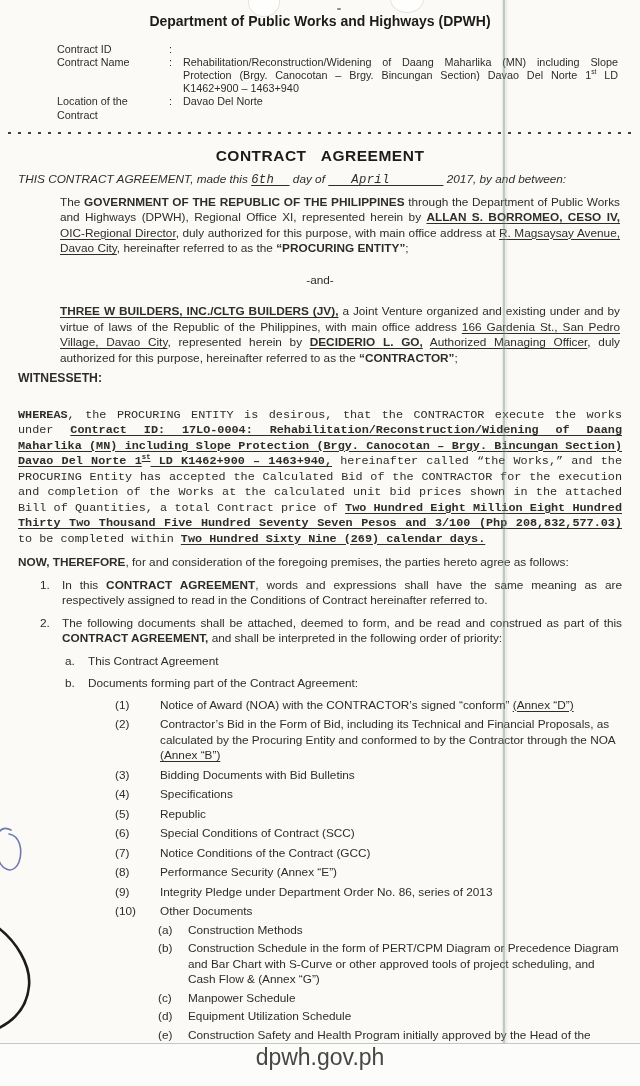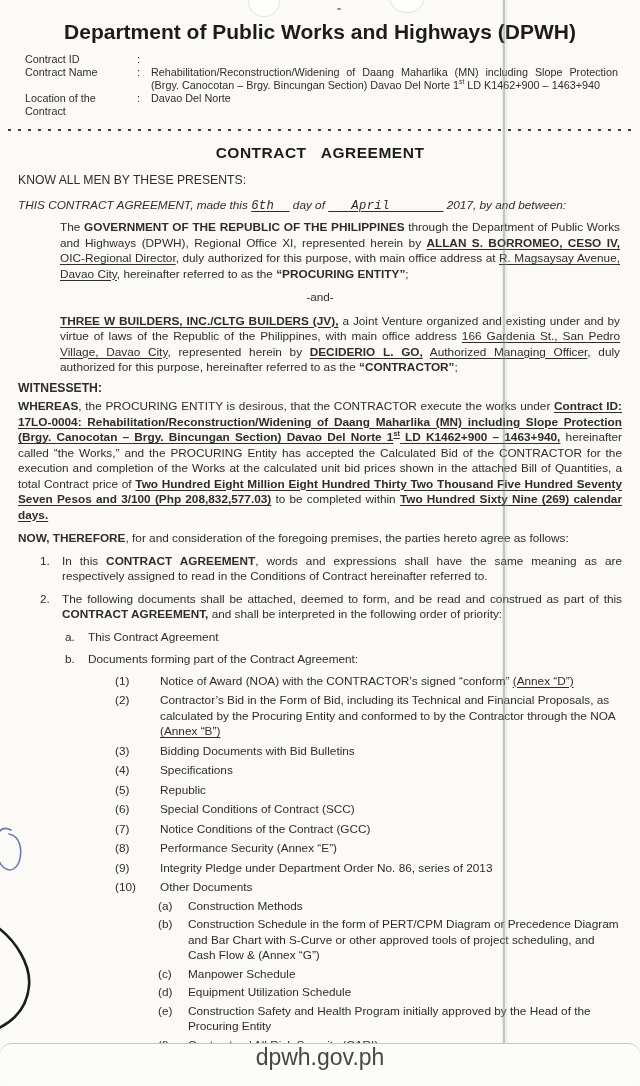--- a/index.html
+++ b/index.html
@@ -14,43 +14,43 @@
     background:rgba(110,120,121,0.40);
     box-shadow:2px 0 2px rgba(185,198,198,0.35),-1px 0 1px rgba(165,175,175,0.22);}
   .hole{position:absolute;background:#fefefd;border:1px solid #e6e4df;border-radius:50%;}
   .hole-1{left:248px;top:-13px;width:30px;height:28px;}
   .hole-2{left:390px;top:-15px;width:32px;height:26px;}
   .speck{position:absolute;left:337px;top:8px;width:4px;height:2px;background:#8f8d88;border-radius:1px;}
   .pen{position:absolute;pointer-events:none;}
   .pen-blue{left:-5px;top:822px;}
   .pen-black{left:-9px;top:920px;}
 
-  .dept-title{margin:0;padding-top:24px;text-align:center;
-    font-size:21px;font-weight:700;color:#1d1c1a;}
+  .dept-title{margin:0;padding-top:14px;text-align:center;
+    font-size:14px;font-weight:700;color:#1d1c1a;}
 
   .meta{margin:13px 0 0 25px;font-size:10.8px;line-height:13.2px;}
-  .meta-row{display:flex;}
+  .meta-row{display:flex;margin-left:32px;}
   .meta-label{width:112px;flex:none;}
   .meta-colon{width:14px;flex:none;}
   .meta-value{flex:1;margin-right:22px;text-align:justify;}
 
   .dotted-sep{margin:10px 8px 0 8px;height:3px;
     background-image:repeating-linear-gradient(to right,#403f3d 0 3px,transparent 3px 10px);
     background-size:100% 2.2px;background-repeat:no-repeat;background-position:0 50%;}
 
   .doc-title{margin:13px 0 0;text-align:center;font-size:15.5px;font-weight:700;
     letter-spacing:.5px;word-spacing:10px;color:#1d1c1a;}
 
   p{margin:0;}
   .know{margin:13px 18px 0;font-size:12.2px;}
   .made{margin:9px 18px 0;font-style:italic;}
   .party{margin:6px 20px 0 60px;text-align:justify;}
-  .and{margin:8px 0;text-align:center;}
+  .and{margin:16px 0;text-align:center;}
   .witness{margin:5px 18px 0;font-weight:700;font-size:12.2px;}
-  .whereas{margin:3px 18px 0;text-align:justify;}
+  .whereas{margin:21px 18px 0;text-align:justify;font-family:Liberation Mono, monospace;}
   .nowline{margin:8px 18px 0;}
 
   .clause{display:flex;margin:7px 18px 0 40px;}
   .clause .num{width:22px;flex:none;}
   .clause .txt{flex:1;text-align:justify;}
 
   .litem{display:flex;margin:7px 18px 0 65px;}
   .litem .num{width:23px;flex:none;}
   .litem .txt{flex:1;}
 
@@ -63,21 +63,21 @@
   .oitem .num{width:30px;flex:none;}
   .oitem .txt{flex:1;}
 
   
   .rb{font-weight:700;}
   .ru{text-decoration:underline;text-decoration-thickness:1px;text-underline-offset:1.5px;}
   .rm{font-family:"Liberation Mono",monospace;font-size:12.3px;letter-spacing:.3px;}
   .rsup{vertical-align:super;font-size:.62em;line-height:0;}
 
   .footer{position:absolute;left:0;right:0;bottom:0;height:42px;
-    background:#fcfcfa;border-top:1px solid #c7c6c2;border-radius:12px;}
+    background:#fcfcfa;border-top:1px solid #c7c6c2;}
   .footer-text{margin-top:6px;text-align:center;font-size:23px;color:#474744;}
 </style>
 </head>
 <body>
 
 <div class="page">
 
   <div class="hole hole-1"></div>
   <div class="hole hole-2"></div>
   <div class="speck"></div>
@@ -105,21 +105,20 @@
       <span class="meta-label">Location of the Contract</span>
         <span class="meta-colon">:</span>
         <span class="meta-value"><span>Davao Del Norte</span></span>
     </div>
   </div>
 
   <div class="dotted-sep"></div>
 
   <h2 class="doc-title">CONTRACT AGREEMENT</h2>
 
-  <p class="know">KNOW ALL MEN BY THESE PRESENTS:</p>
   <p class="made"><span>THIS CONTRACT AGREEMENT, made this </span><span class="ru rm">6th&nbsp;&nbsp;</span><span> day of </span><span class="ru rm">&nbsp;&nbsp;&nbsp;April&nbsp;&nbsp;&nbsp;&nbsp;&nbsp;&nbsp;&nbsp;</span><span> 2017, by and between:</span></p>
 
   <p class="party"><span>The </span><span class="rb">GOVERNMENT OF THE REPUBLIC OF THE PHILIPPINES</span><span> through the Department of Public Works and Highways (DPWH), Regional Office XI, represented herein by </span><span class="rb ru">ALLAN S. BORROMEO, CESO IV,</span><span> </span><span class="ru">OIC-Regional Director</span><span>, duly authorized for this purpose, with main office address at </span><span class="ru">R. Magsaysay Avenue, Davao City</span><span>, hereinafter referred to as the </span><span class="rb">“PROCURING ENTITY”</span><span>;</span></p>
   <p class="and">-and-</p>
   <p class="party"><span class="rb ru">THREE W BUILDERS, INC./CLTG BUILDERS (JV),</span><span> a Joint Venture organized and existing under and by virtue of laws of the Republic of the Philippines, with main office address </span><span class="ru">166 Gardenia St., San Pedro Village, Davao City</span><span>, represented herein by </span><span class="rb ru">DECIDERIO L. GO,</span><span> </span><span class="ru">Authorized Managing Officer</span><span>, duly authorized for this purpose, hereinafter referred to as the </span><span class="rb">“CONTRACTOR”</span><span>;</span></p>
 
   <p class="witness">WITNESSETH:</p>
   <p class="whereas"><span class="rb">WHEREAS</span><span>, the PROCURING ENTITY is desirous, that the CONTRACTOR execute the works under </span><span class="rb ru">Contract ID: 17LO-0004: Rehabilitation/Reconstruction/Widening of Daang Maharlika (MN) including Slope Protection (Brgy. Canocotan – Brgy. Bincungan Section) Davao Del Norte 1</span><span class="rb ru rsup">st</span><span class="rb ru"> LD K1462+900 – 1463+940,</span><span> hereinafter called “the Works,” and the PROCURING Entity has accepted the Calculated Bid of the CONTRACTOR for the execution and completion of the Works at the calculated unit bid prices shown in the attached Bill of Quantities, a total Contract price of </span><span class="rb ru">Two Hundred Eight Million Eight Hundred Thirty Two Thousand Five Hundred Seventy Seven Pesos and 3/100 (Php 208,832,577.03)</span><span> to be completed within </span><span class="rb ru">Two Hundred Sixty Nine  (269) calendar days.</span></p>
   <p class="nowline"><span class="rb">NOW, THEREFORE</span><span>, for and consideration of the foregoing premises, the parties hereto agree as follows:</span></p>
 

